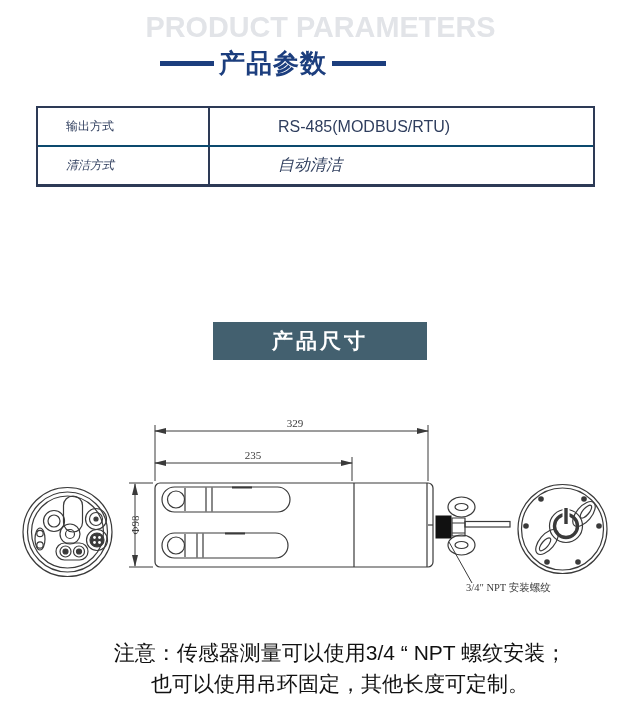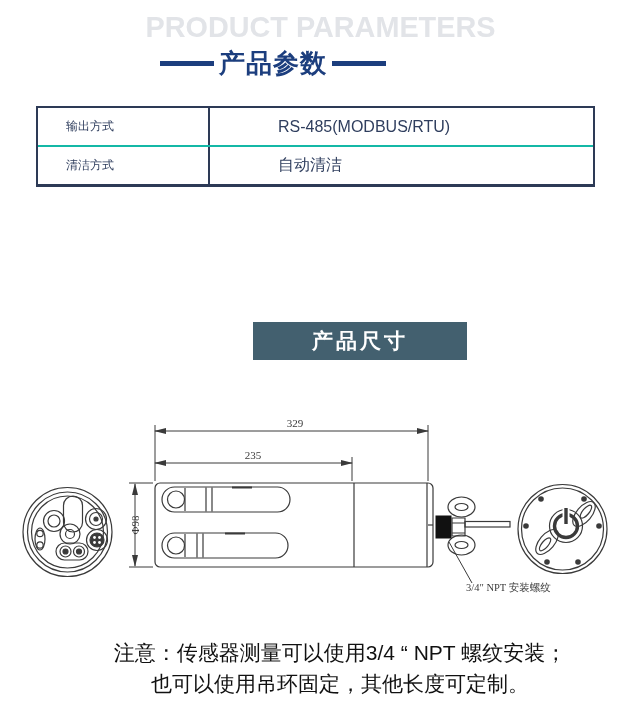--- a/index.html
+++ b/index.html
@@ -12,30 +12,30 @@
             transform:scaleX(.96);}
   .title-zh{position:absolute;top:47px;left:0;width:546px;height:32px;
             display:flex;align-items:center;justify-content:center;gap:5px;text-align:right;}
   .title-zh .dash{width:54px;height:5px;background:#1c3e7e;}
   .title-zh .txt{font-size:26px;font-weight:700;color:#1c3e7e;letter-spacing:1px;}
 
   
   .spec-table{position:absolute;left:36px;top:106px;width:555px;
               border:2px solid #2d3a56;border-bottom:3px solid #2d3a56;}
   .t-row{display:grid;grid-template-columns:172px 1fr;height:37px;}
-  .t-row + .t-row{border-top:2px solid #14b8a6;}
+  .t-row + .t-row{border-top:2px solid #0c4a6e;font-style:italic;}
   .t-label{border-right:2px solid #2d3a56;display:flex;align-items:center;
            padding-left:28px;font-size:12px;color:#2f3e5e;}
   .t-value{display:flex;align-items:center;padding-left:44px;
            font-size:16px;color:#2f3e5e;margin-left:24px;}
 
   
   .section-btn{position:absolute;left:213px;top:322px;width:214px;height:38px;
                background:#43606f;color:#ffffff;display:flex;align-items:center;
-               justify-content:center;font-size:21px;font-weight:700;letter-spacing:3px;margin-left:40px;}
+               justify-content:center;font-size:21px;font-weight:700;letter-spacing:3px;}
 
   
   .drawing{position:absolute;left:0;top:395px;width:641px;height:235px;}
   .dim-text{font-family:"Liberation Serif","DejaVu Serif",serif;font-size:11px;fill:#3a3a3a;}
   .thread-text{font-family:"Liberation Serif","DejaVu Serif",serif;font-size:10.5px;fill:#3a3a3a;}
 
   
   .note{position:absolute;left:100px;top:637px;width:480px;
         font-size:21px;font-weight:400;color:#111111;line-height:31px;text-align:center;}
 </style>

